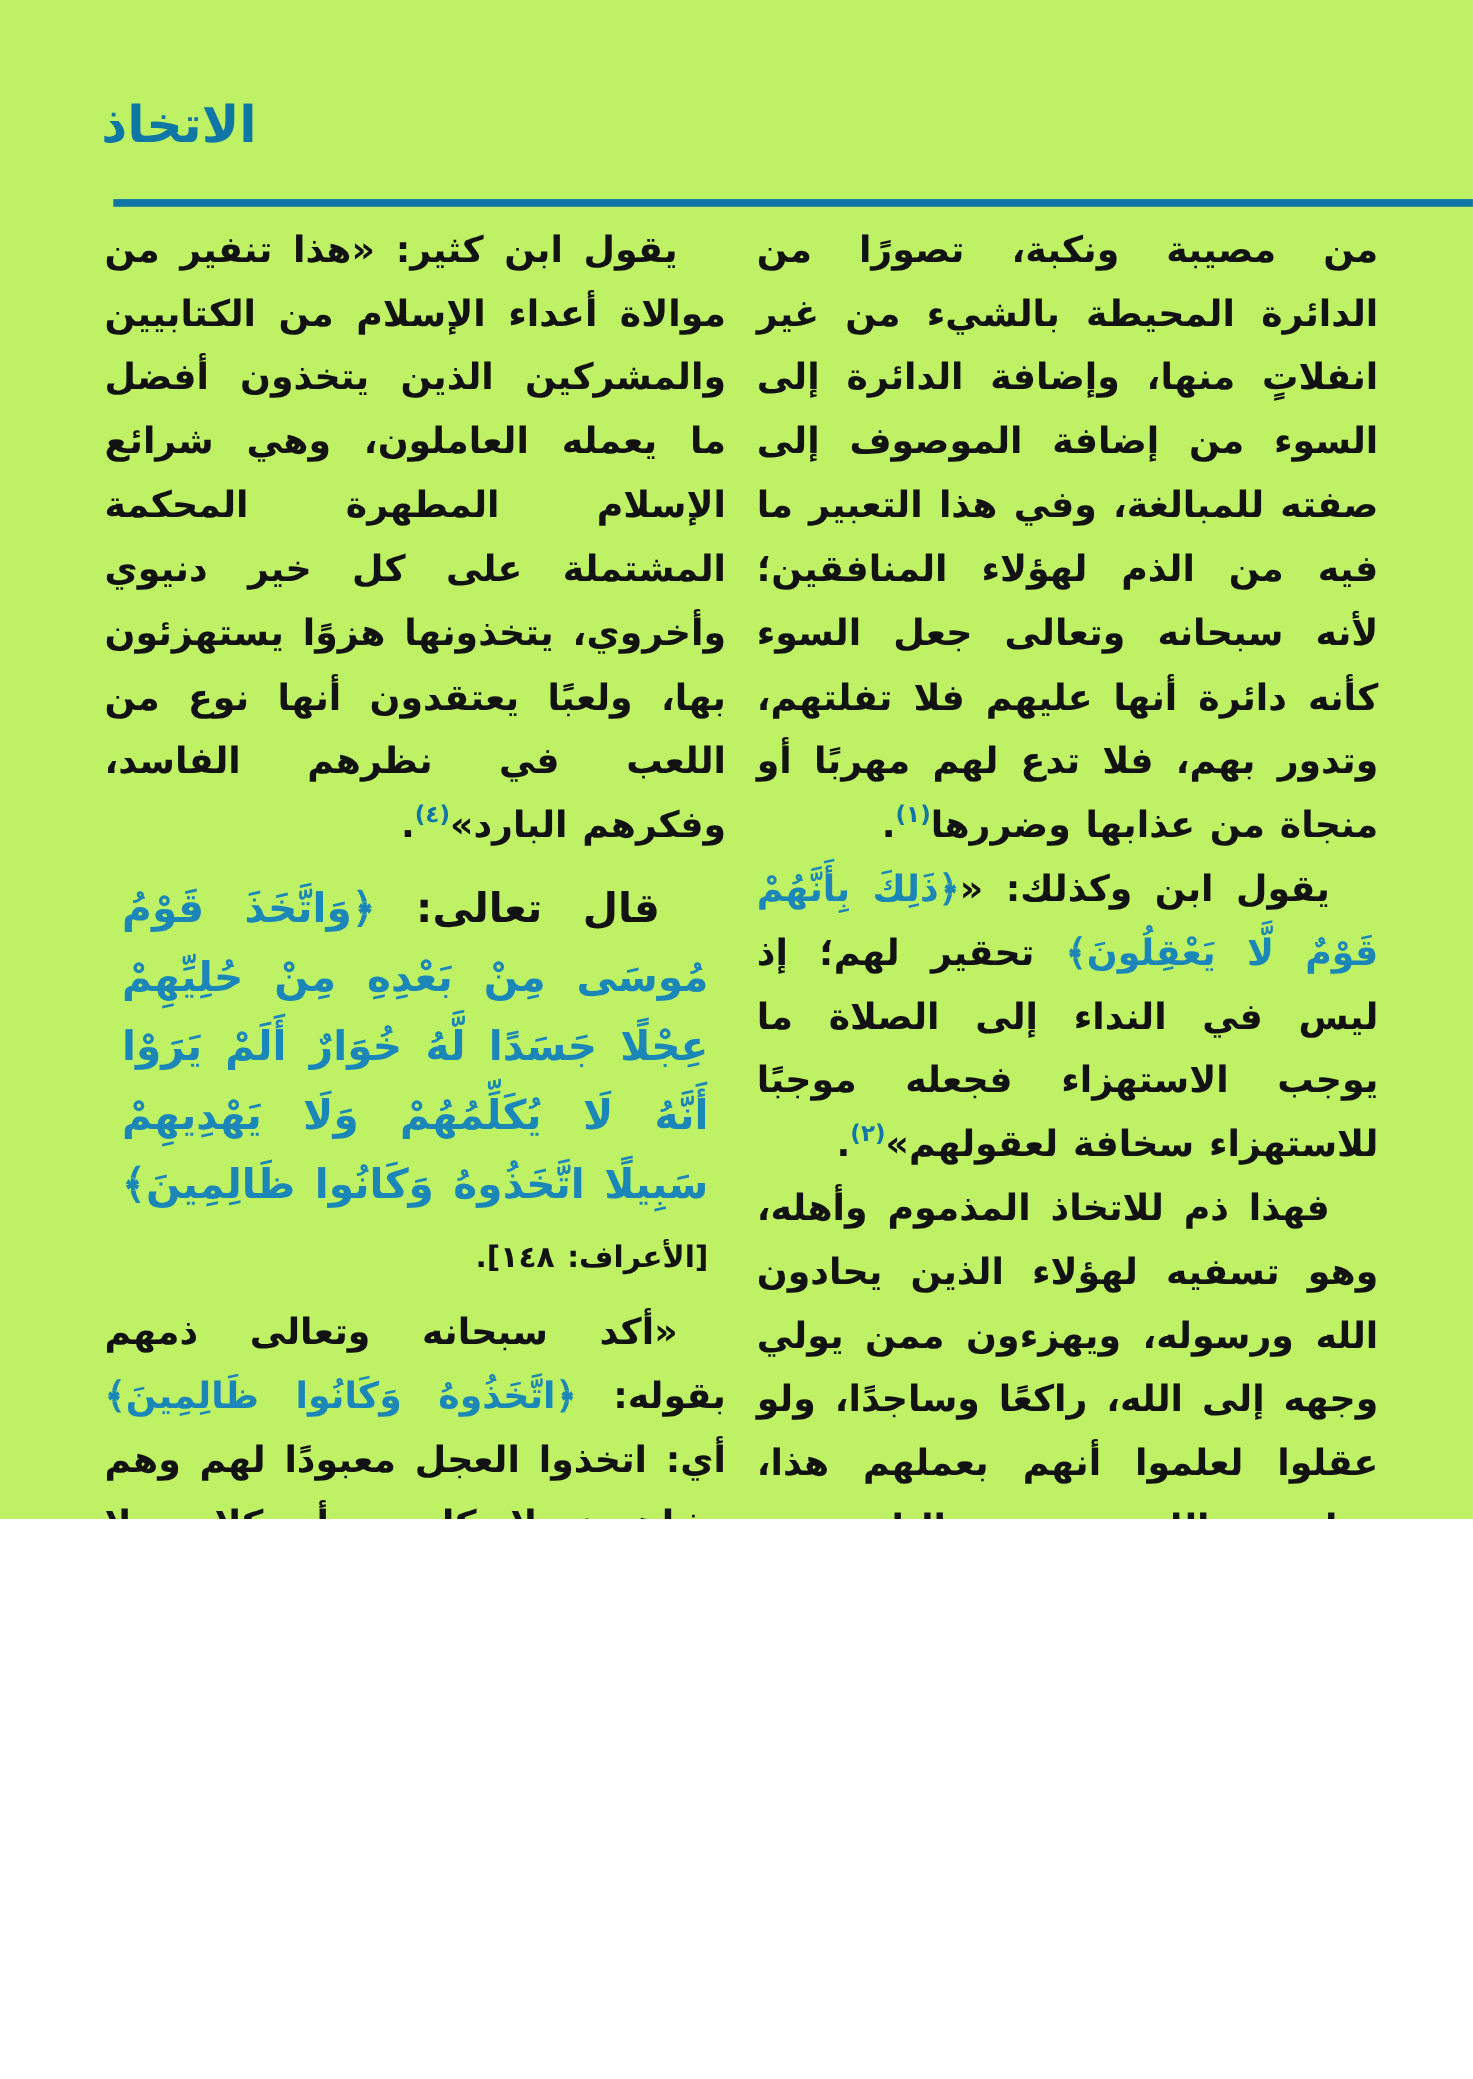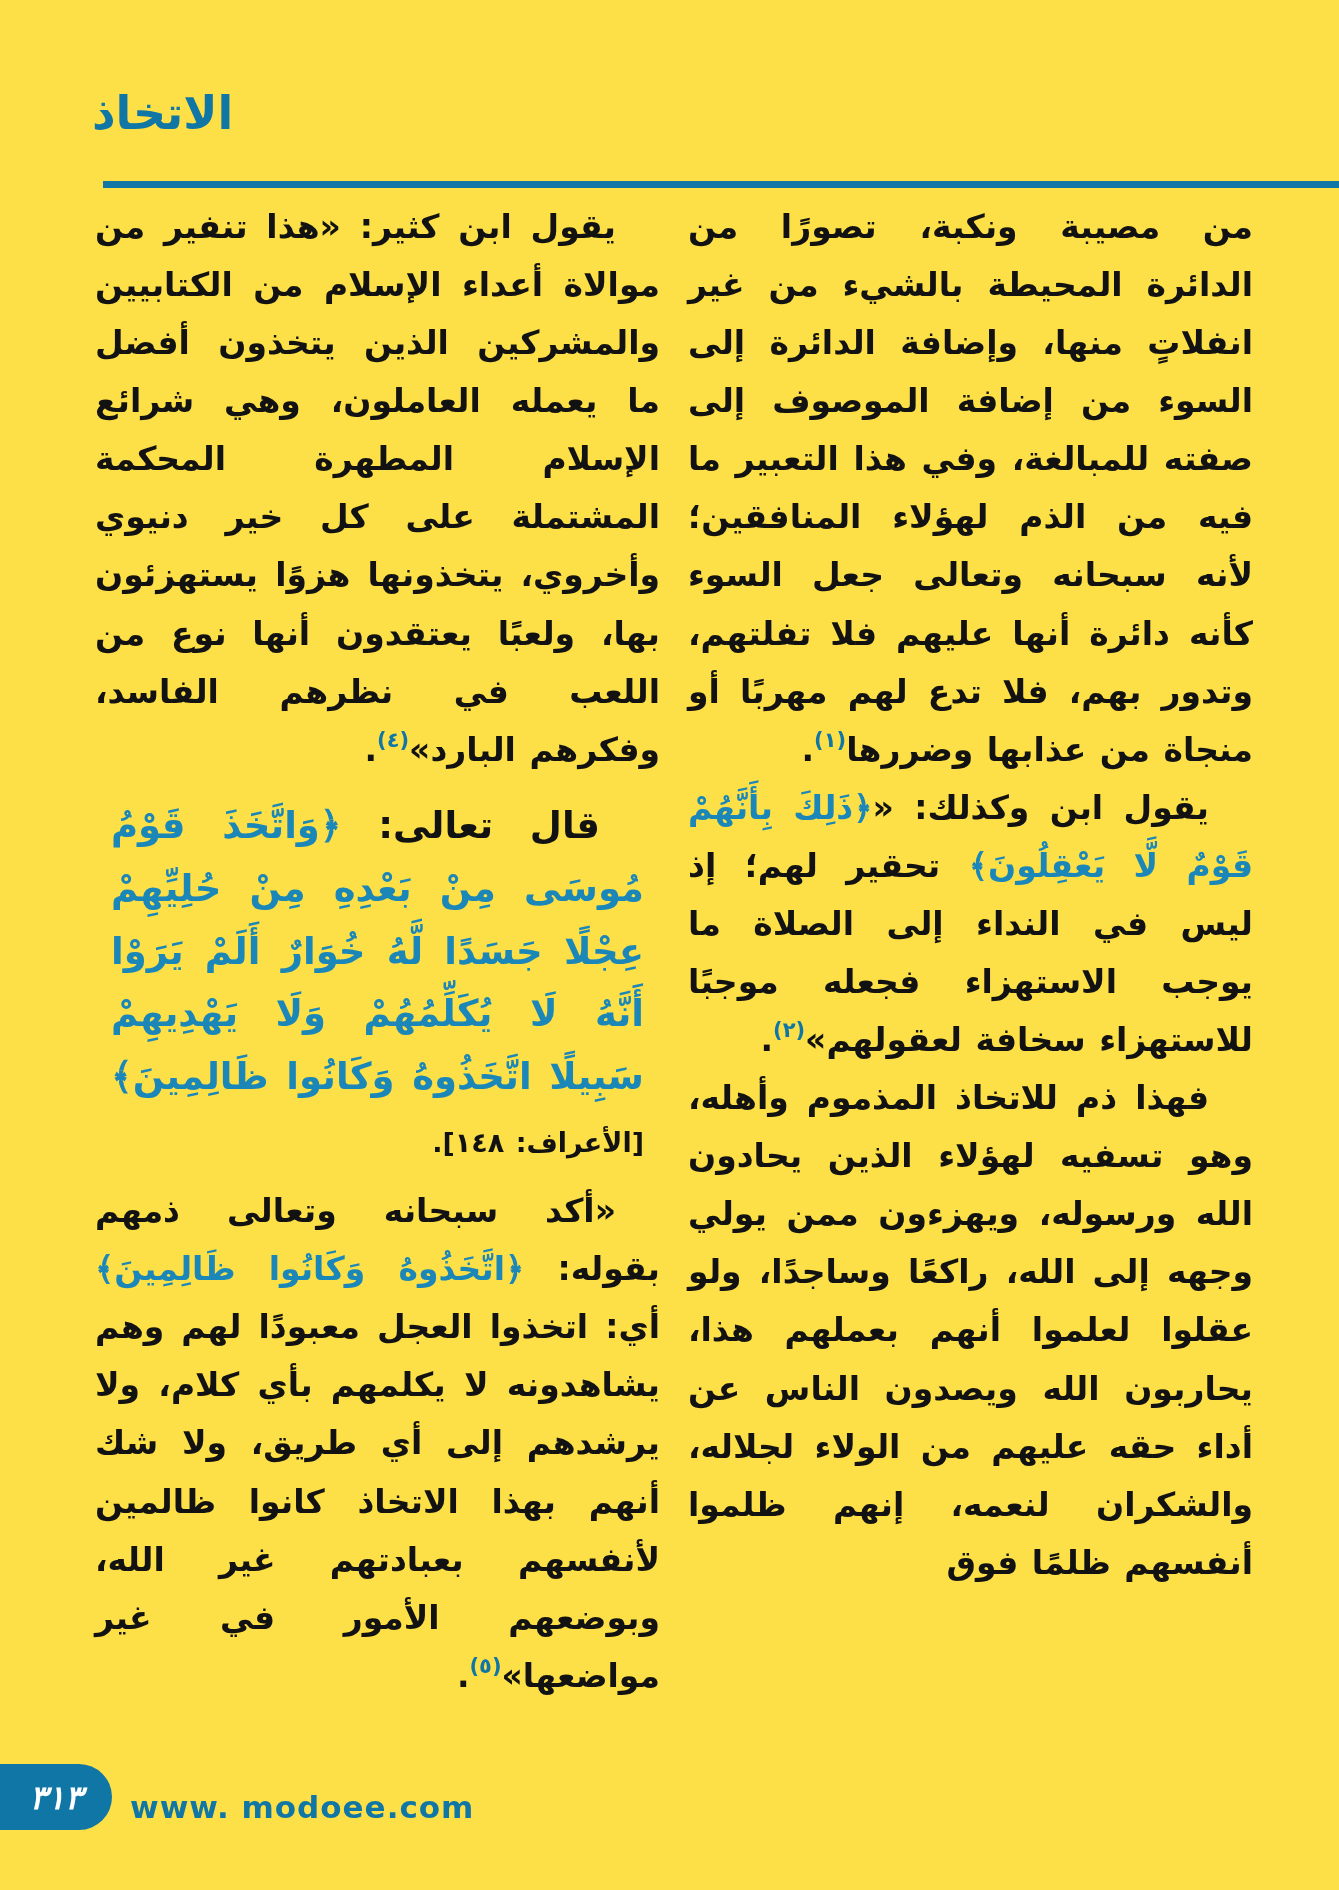--- a/index.html
+++ b/index.html
@@ -1,21 +1,21 @@
 <!DOCTYPE html>
 <html lang="ar" style="--accent: #0f76a6; --verse: #1b87b8; --ink: #121212;"><head>
 <meta charset="utf-8">
 <style>
   html, body { margin: 0; padding: 0; background: #ffffff; }
 
   .page {
     position: relative;
     width: 1339px;
-    height: 1890px;
-    background: #fde047;
+    height: 1381px;
+    background: #bef264;
     direction: rtl;
     font-family: "DejaVu Sans", sans-serif;
     color: var(--ink, #121212);
     overflow: hidden;
   }
 
   
   .header-title {
     position: absolute;
     left: 92px;

